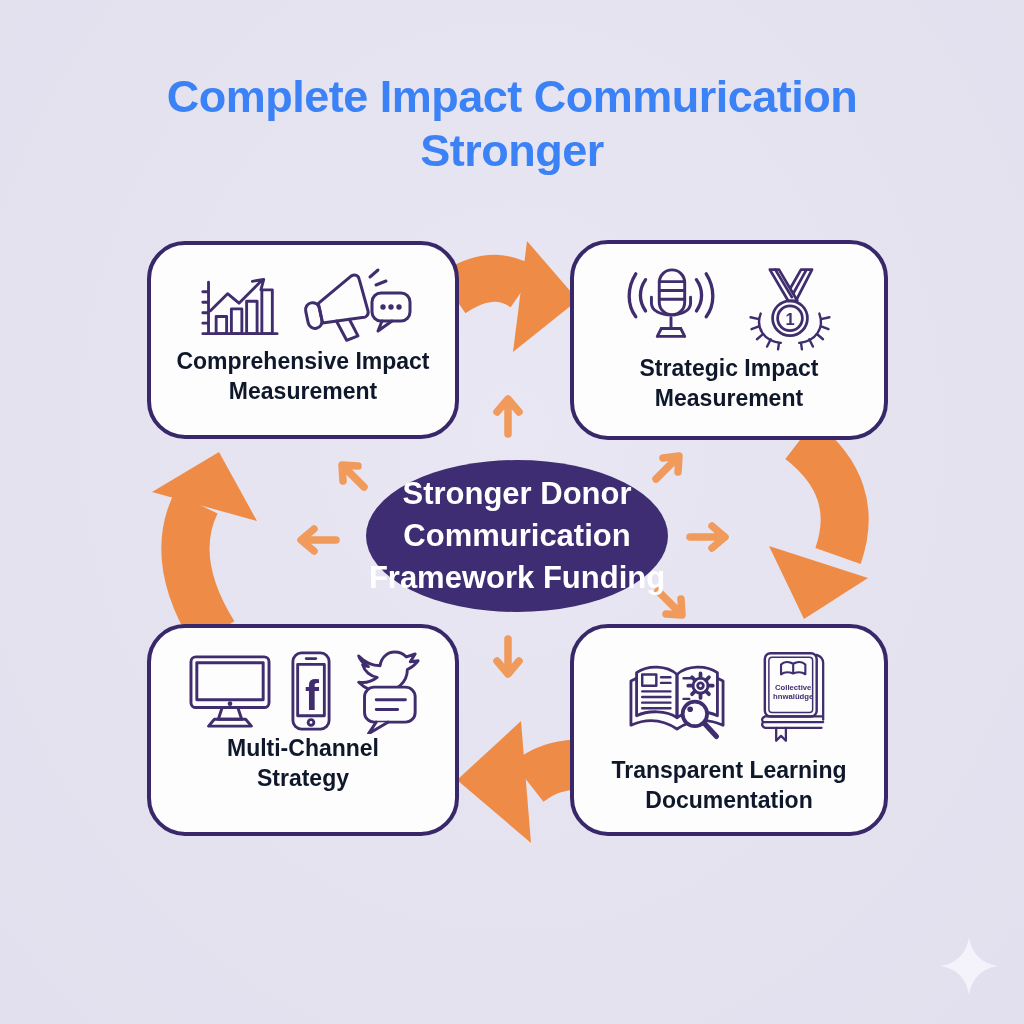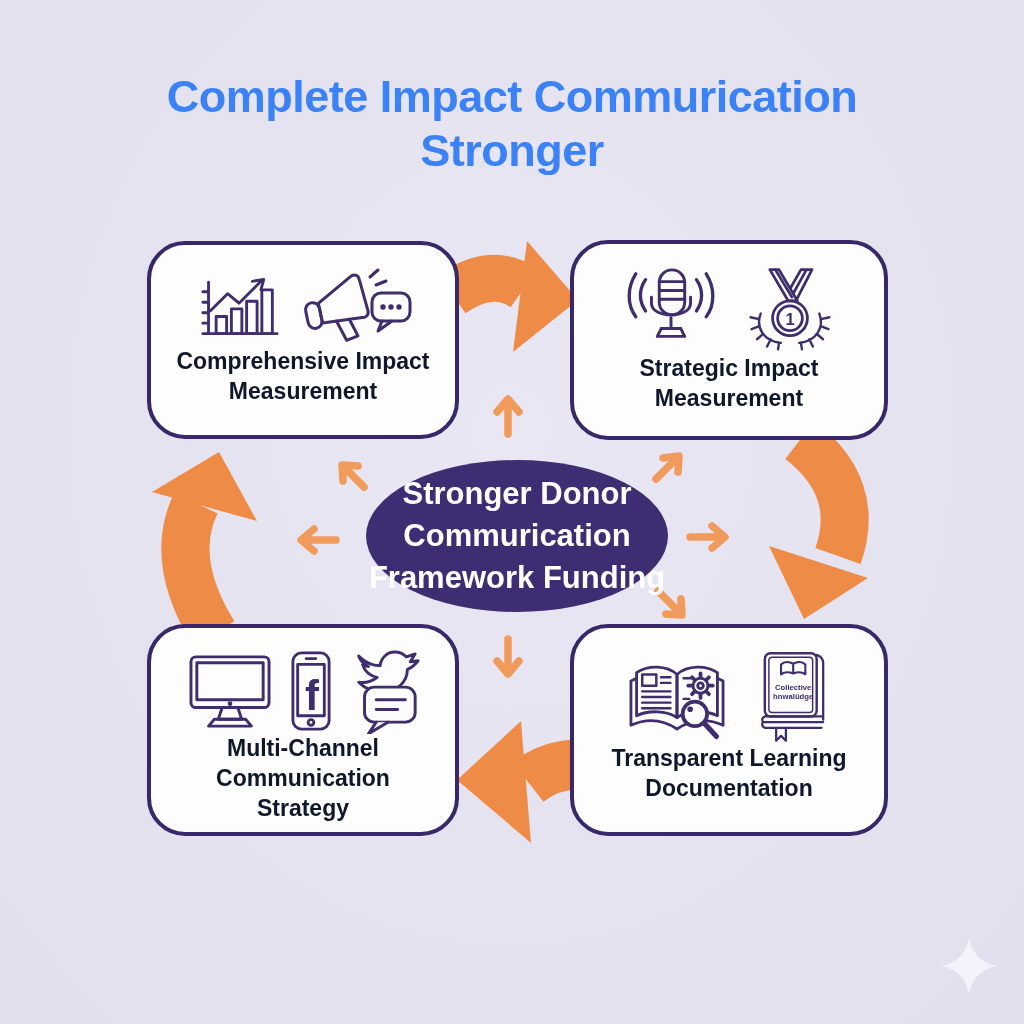--- a/index.html
+++ b/index.html
@@ -18,21 +18,21 @@
   .arrow-layer{position:absolute;left:0;top:0;z-index:1;}
   .node-box{
     position:absolute;z-index:2;background:#fdfdfe;
     border:4px solid #38286a;border-radius:38px;
     display:flex;flex-direction:column;align-items:center;
     box-sizing:border-box;
   }
   .box-tl{left:147px;top:241px;width:312px;height:198px;padding-top:22px;}
   .box-tr{left:570px;top:240px;width:318px;height:200px;padding-top:20px;}
   .box-bl{left:147px;top:624px;width:312px;height:212px;padding-top:20px;}
-  .box-br{left:570px;top:624px;width:318px;height:212px;padding-top:22px;}
+  .box-br{left:570px;top:624px;width:318px;height:212px;padding-top:22px;gap:12px;}
   .icons-row{display:flex;align-items:center;justify-content:center;}
   .box-label{
     text-align:center;color:#0f172a;font-weight:700;
     font-size:23px;line-height:1.3;
   }
   .box-label span{display:block;}
   .center-ellipse{
     position:absolute;z-index:3;left:366px;top:460px;width:302px;height:152px;
     background:#3e2d72;border-radius:50%;
     display:flex;flex-direction:column;align-items:center;justify-content:center;
@@ -170,21 +170,20 @@
         <path d="M12 8 C18 14 26 18 34 18 C35 10 41 4 49 4 C54 4 58 6 61 9 L70 6 L65 14 L73 13 C70 17 66 20 62 22 C62 35 51 45 36 45 C27 45 18 41 12 35 C19 36 26 34 31 30 C24 29 18 24 16 17 C18 18 20 19 22 19 C17 16 13 12 12 8 Z"></path>
         <g>
           <rect x="18" y="40" width="52" height="36" rx="10" fill="#fdfdfe"></rect>
           <path d="M30 76 L22 88 L42 76" fill="#fdfdfe"></path>
           <path d="M30 53 H60 M30 63 H52"></path>
         </g>
       </svg>
     </div>
     <div class="box-label">
       <span>Multi-Channel</span>
-      <span>Communication</span>
       <span>Strategy</span>
     </div>
   </div>
 
   <div class="node-box box-br">
     <div class="icons-row" style="gap:24px;">
       <svg class="icon" width="106" height="94" viewBox="0 0 110 100">
         <path d="M12 30 L6 33 V80 C24 72 40 74 55 84 C70 74 86 72 104 80 V33 L98 30"></path>
         <path d="M55 26 C44 16 24 16 12 24 V70 C24 64 44 64 55 72 Z"></path>
         <path d="M55 26 C66 16 86 16 98 24 V70 C86 64 66 64 55 72 Z"></path>

